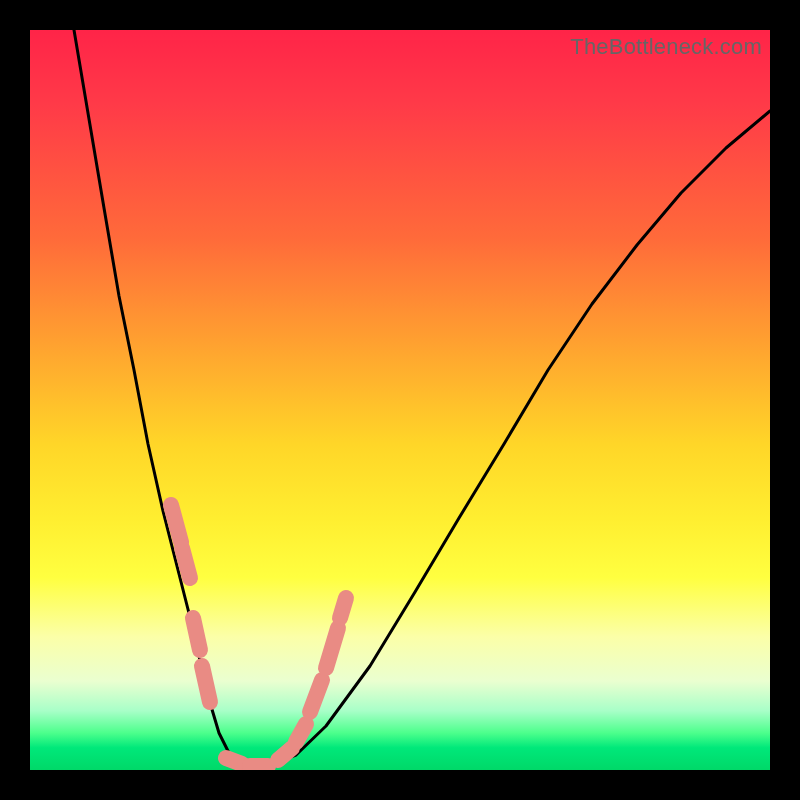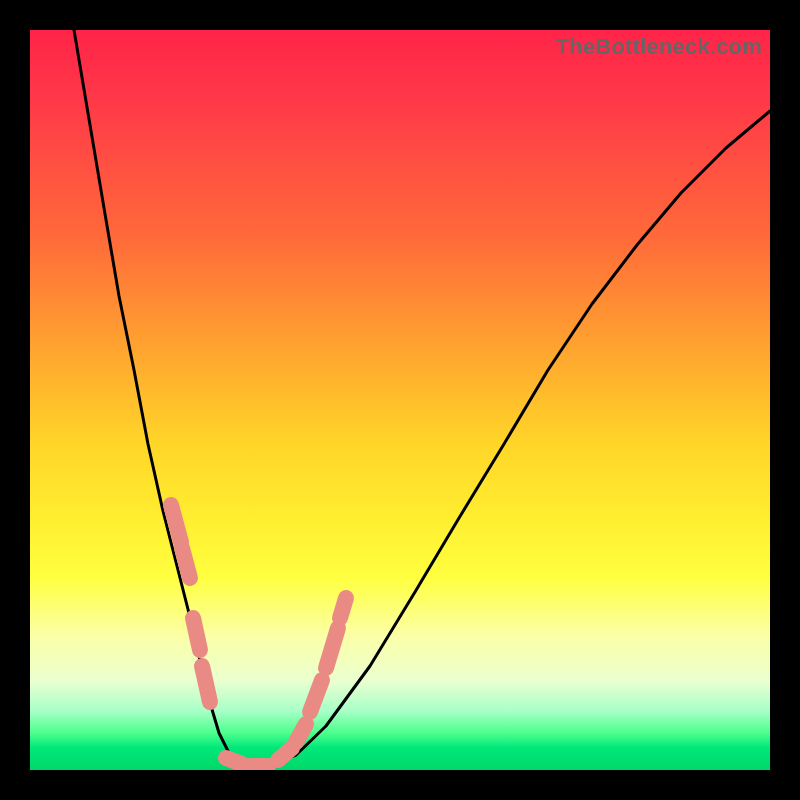--- a/index.html
+++ b/index.html
@@ -39,21 +39,21 @@
       #00e87a 97%,
       #00d868 100%
     );
   }
   .watermark {
     position: absolute;
     top: 4px;
     right: 8px;
     color: #666;
     font-size: 22px;
-    font-weight: 700;
+    font-weight: 400;
     letter-spacing: 0.2px;
     user-select: none;
   }
   svg.curve {
     position: absolute;
     left: 0;
     top: 0;
     width: 740px;
     height: 740px;
   }

